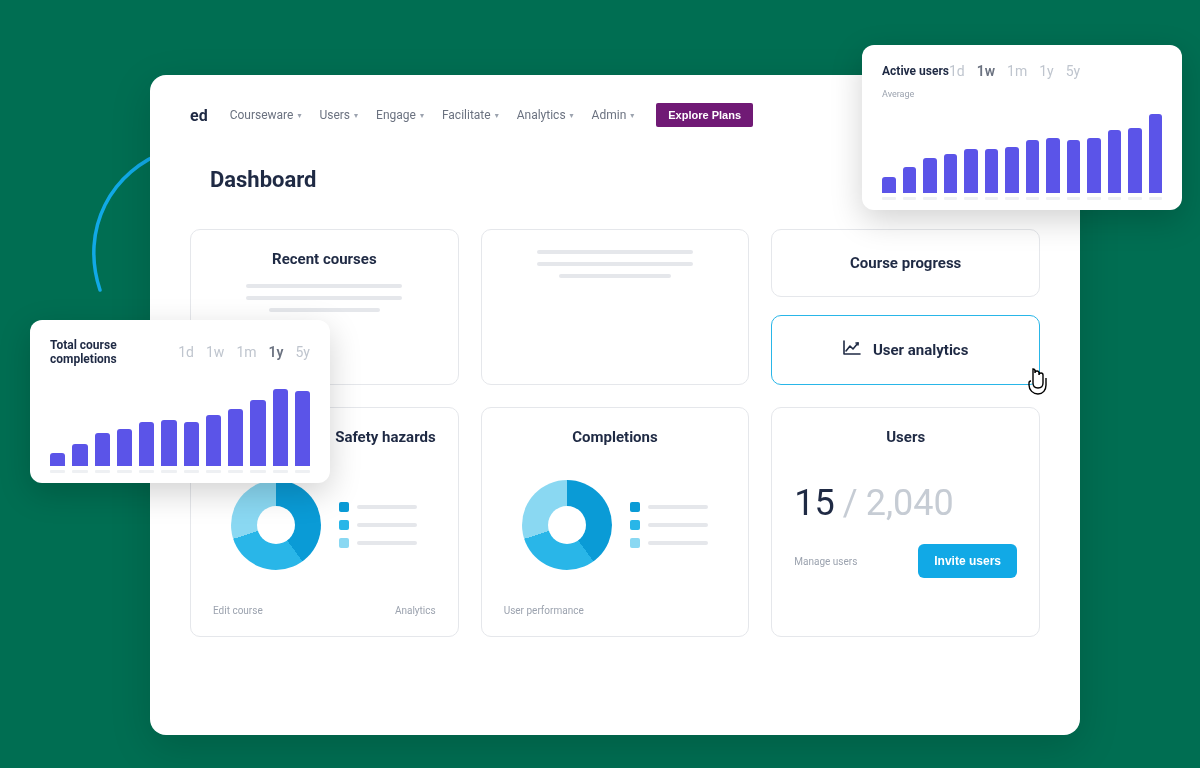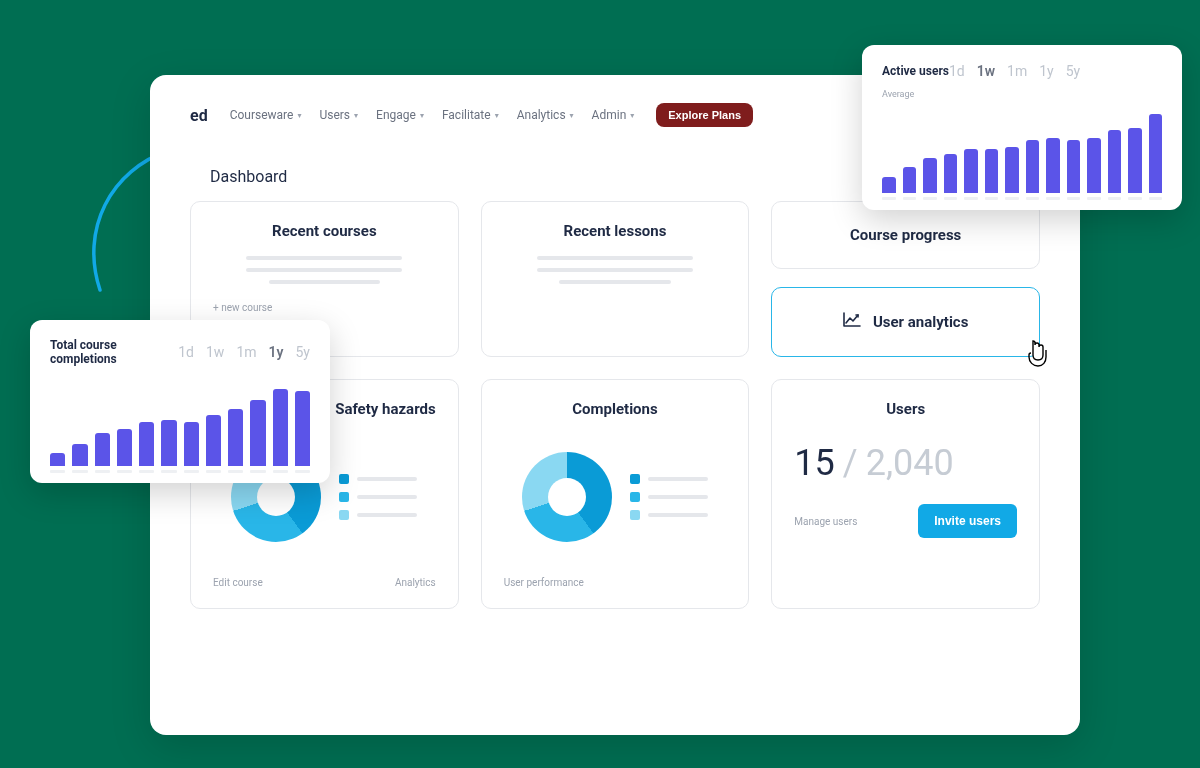--- a/index.html
+++ b/index.html
@@ -39,36 +39,36 @@
     display: flex;
     align-items: center;
     gap: 4px;
     cursor: pointer;
   }
   .chevron {
     font-size: 8px;
     color: #9ca3af;
   }
   .explore-btn {
-    background: #7f1d1d;
+    background: #701a75;
     color: #fff;
     border: none;
-    border-radius: 8px;
+    border-radius: 2px;
     padding: 6px 12px;
     font-size: 11px;
     font-weight: 600;
     cursor: pointer;
     margin-left: 4px;
   }
   .page-title {
-    font-size: 16px;
-    font-weight: 400;
+    font-size: 22px;
+    font-weight: 700;
     color: #1f2a44;
     margin-top: 40px;
-    margin-bottom: 15px;
+    margin-bottom: 37px;
     margin-left: 20px;
   }
   .grid {
     display: grid;
     grid-template-columns: repeat(3, 1fr);
     gap: 22px;
   }
   .card {
     border: 1px solid #e5e7eb;
     border-radius: 10px;
@@ -132,21 +132,21 @@
   }
   .donut::after {
     content:""; position:absolute; inset:26px; background:#fff; border-radius:50%;
   }
   .legend { display:flex; flex-direction:column; gap:8px; }
   .legend-row { display:flex; align-items:center; gap:8px; }
   .legend-sq { width:10px; height:10px; border-radius:2px; }
   .legend-line { width:60px; height:4px; background:#e5e7eb; border-radius:2px; }
 
   
-  .users-numbers { display:flex; align-items:baseline; gap:8px; margin-top:8px; margin-bottom:20px;}
+  .users-numbers { display:flex; align-items:baseline; gap:8px; margin-top:20px; margin-bottom:20px;}
   .big-num { font-size:36px; font-weight:400; color:#1f2a44; }
   .divider { font-size:36px; color:#c6ccd4; }
   .big-num-muted { font-size:36px; color:#c6ccd4; }
   .users-footer { display:flex; justify-content:space-between; align-items:center;}
   .manage-link { font-size:10px; color:#9ca3af; cursor:pointer; }
   .invite-btn {
     background:#11a9e6; color:#fff; border:none; border-radius:6px;
     padding:10px 16px; font-size:12px; font-weight:600; cursor:pointer;
   }
 
@@ -229,21 +229,20 @@
         <div class="line" style="width:70%"></div>
         <div class="line" style="width:50%"></div>
       </div>
       <div class="card-footer">
         <span class="link">+ new course</span>
         <span></span>
       </div>
     </div>
 
     <div class="card">
-      <div class="card-title">Recent lessons</div>
       <div class="skeleton-lines">
         <div class="line" style="width:70%"></div>
         <div class="line" style="width:70%"></div>
         <div class="line" style="width:50%"></div>
       </div>
     </div>
 
     <div class="stack">
       <div class="card" style="text-align:center;">
         <div style="font-weight:700;font-size:15px;color:#1f2a44;">Course progress</div>

